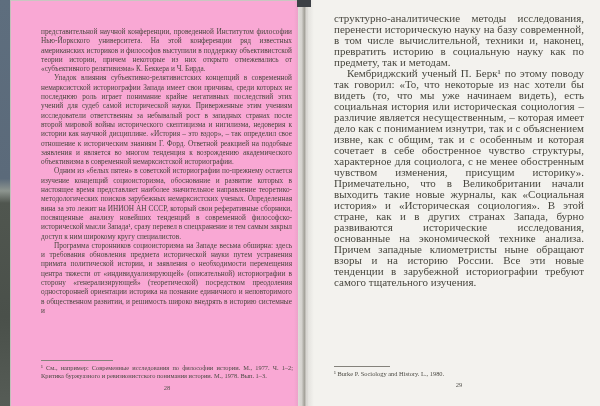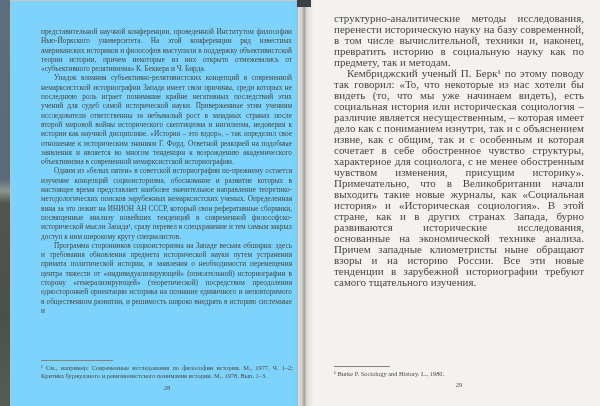--- a/index.html
+++ b/index.html
@@ -12,21 +12,21 @@
   .book-edge {
     position: absolute; left: 0; top: 0; width: 10px; height: 406px;
     background: linear-gradient(to bottom,
       #5e6e7e 0%, #5b6a7a 44%, #8d958f 47%, #50564f 50%, #4a504a 78%, #565c56 100%);
   }
   .page {
     position: absolute; top: 0; height: 406px;
   }
   .page-left {
     left: 10px; width: 288px;
-    background: #7dd3fc;
+    background: #f9a8d4;
     border-top: 1px solid #c9c7c1;
     border-left: 1px solid #c2c0ba;
   }
   .page-right {
     left: 308px; width: 292px;
     background: #f3f2ee;
   }
   .gutter-shadow {
     position: absolute; left: 294px; top: 0; width: 20px; height: 406px;
     background: linear-gradient(to right,

